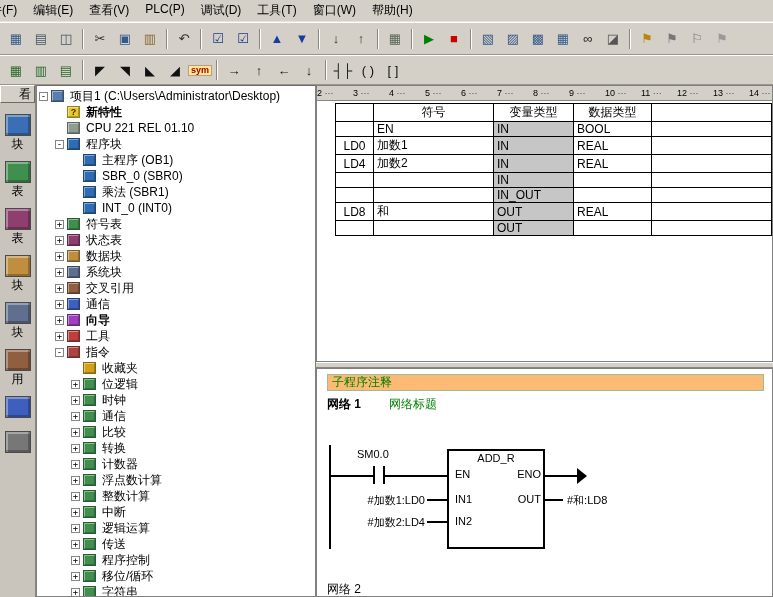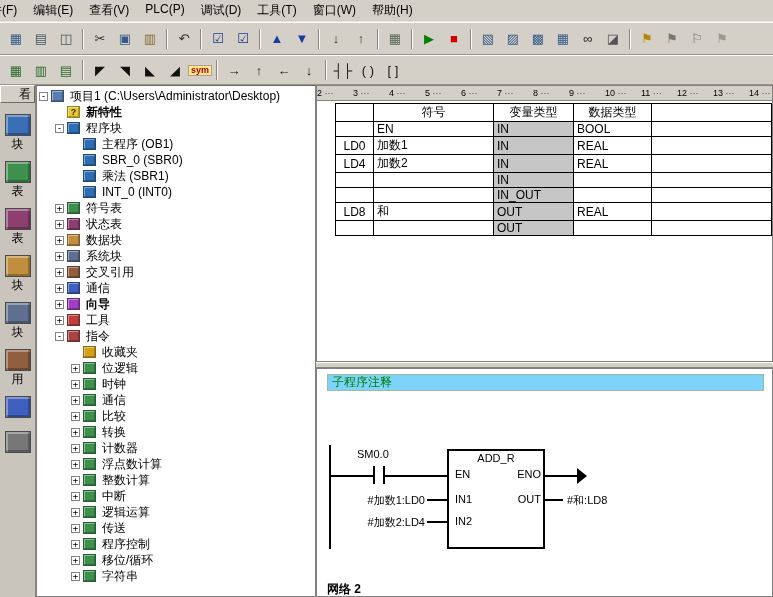--- a/index.html
+++ b/index.html
@@ -63,28 +63,28 @@
   table.vartable th { text-align:center; background:#fff; }
   table.vartable td { text-align:left; background:#fff; }
   table.vartable td:nth-child(1) { text-align:center; }
   table.vartable tbody td:nth-child(3) { background:#c6c6c6; }
   table.vartable col.c-addr { width:38px; } table.vartable col.c-sym { width:120px; }
   table.vartable col.c-vt { width:80px; } table.vartable col.c-dt { width:78px; }
 
   .splitter { height:6px; background:#d4d0c8; border-top:1px solid #fff; border-bottom:1px solid #8a867e; cursor:row-resize; }
 
   .editor-pane { flex:1; background:#fff; border:1px solid #808080; position:relative; overflow:hidden; font-size:12px; }
-  .comment-box { position:absolute; left:10px; right:8px; height:17px; border:1px solid #9dbb9d; background:#7dd3fc;
+  .comment-box { position:absolute; left:10px; right:8px; height:17px; border:1px solid #9dbb9d; background:#fdba74;
                  color:#008000; display:flex; align-items:center; padding-left:4px; }
   .sub-comment { top:5px; }
   .net-comment { top:47px; }
   .net-header { position:absolute; left:10px; top:27px; display:flex; align-items:center; }
   .net-label { font-weight:bold; color:#000; }
   .net-title { color:#008000; margin-left:28px; }
-  .net2-label { position:absolute; left:10px; top:212px; font-weight:bold; }
+  .net2-label { position:absolute; left:10px; top:212px; font-weight:normal; }
 
   
   .ladder { position:absolute; left:10px; top:68px; right:8px; height:140px; font-size:11px; }
   .ladder .ln { position:absolute; background:#000; }
   .rail { left:2px; top:8px; width:2px; height:104px; }
   .w1 { left:4px; top:38px; width:42px; height:2px; }
   .w2 { left:58px; top:38px; width:62px; height:2px; }
   .cb1 { left:46px; top:29px; width:2px; height:18px; }
   .cb2 { left:56px; top:29px; width:2px; height:18px; }
   .clabel { position:absolute; left:30px; top:11px; }
@@ -408,20 +408,25 @@
           <span class="tree-icon" style="background: rgb(90, 127, 174);"></span>
           <span class="tree-label" style="font-weight: normal;">项目1 (C:\Users\Administrator\Desktop)</span>
         </div>
 
         <div class="tree-row" style="padding-left: 18px;">
           <span class="expand"></span>
           <span class="tree-icon" style="background: rgb(232, 200, 48);">?</span>
           <span class="tree-label" style="font-weight: bold;">新特性</span>
         </div>
 
+        <div class="tree-row" style="padding-left: 18px;">
+          <span class="expand"></span>
+          <span class="tree-icon" style="background: rgb(143, 159, 143);"></span>
+          <span class="tree-label" style="font-weight: normal;">CPU 221 REL 01.10</span>
+        </div>
 
         <div class="tree-row" style="padding-left: 18px;">
           <span class="expand">-</span>
           <span class="tree-icon" style="background: rgb(47, 109, 179);"></span>
           <span class="tree-label" style="font-weight: normal;">程序块</span>
         </div>
 
         <div class="tree-row" style="padding-left: 34px;">
           <span class="expand"></span>
           <span class="tree-icon" style="background: rgb(47, 109, 179);"></span>
@@ -699,20 +704,24 @@
 
             </tbody>
         </table>
       </div>
 
       <div class="splitter"></div>
 
       <div class="editor-pane">
         <div class="comment-box sub-comment">子程序注释</div>
 
+        <div class="net-header">
+          <span class="net-label">网络 1</span>
+          <span class="net-title">网络标题</span>
+        </div>
 
 
         <div class="ladder">
           <div class="ln rail"></div>
           <div class="ln w1"></div>
           <div class="ln cb1"></div>
           <div class="ln cb2"></div>
           <div class="clabel">SM0.0</div>
           <div class="ln w2"></div>
 

